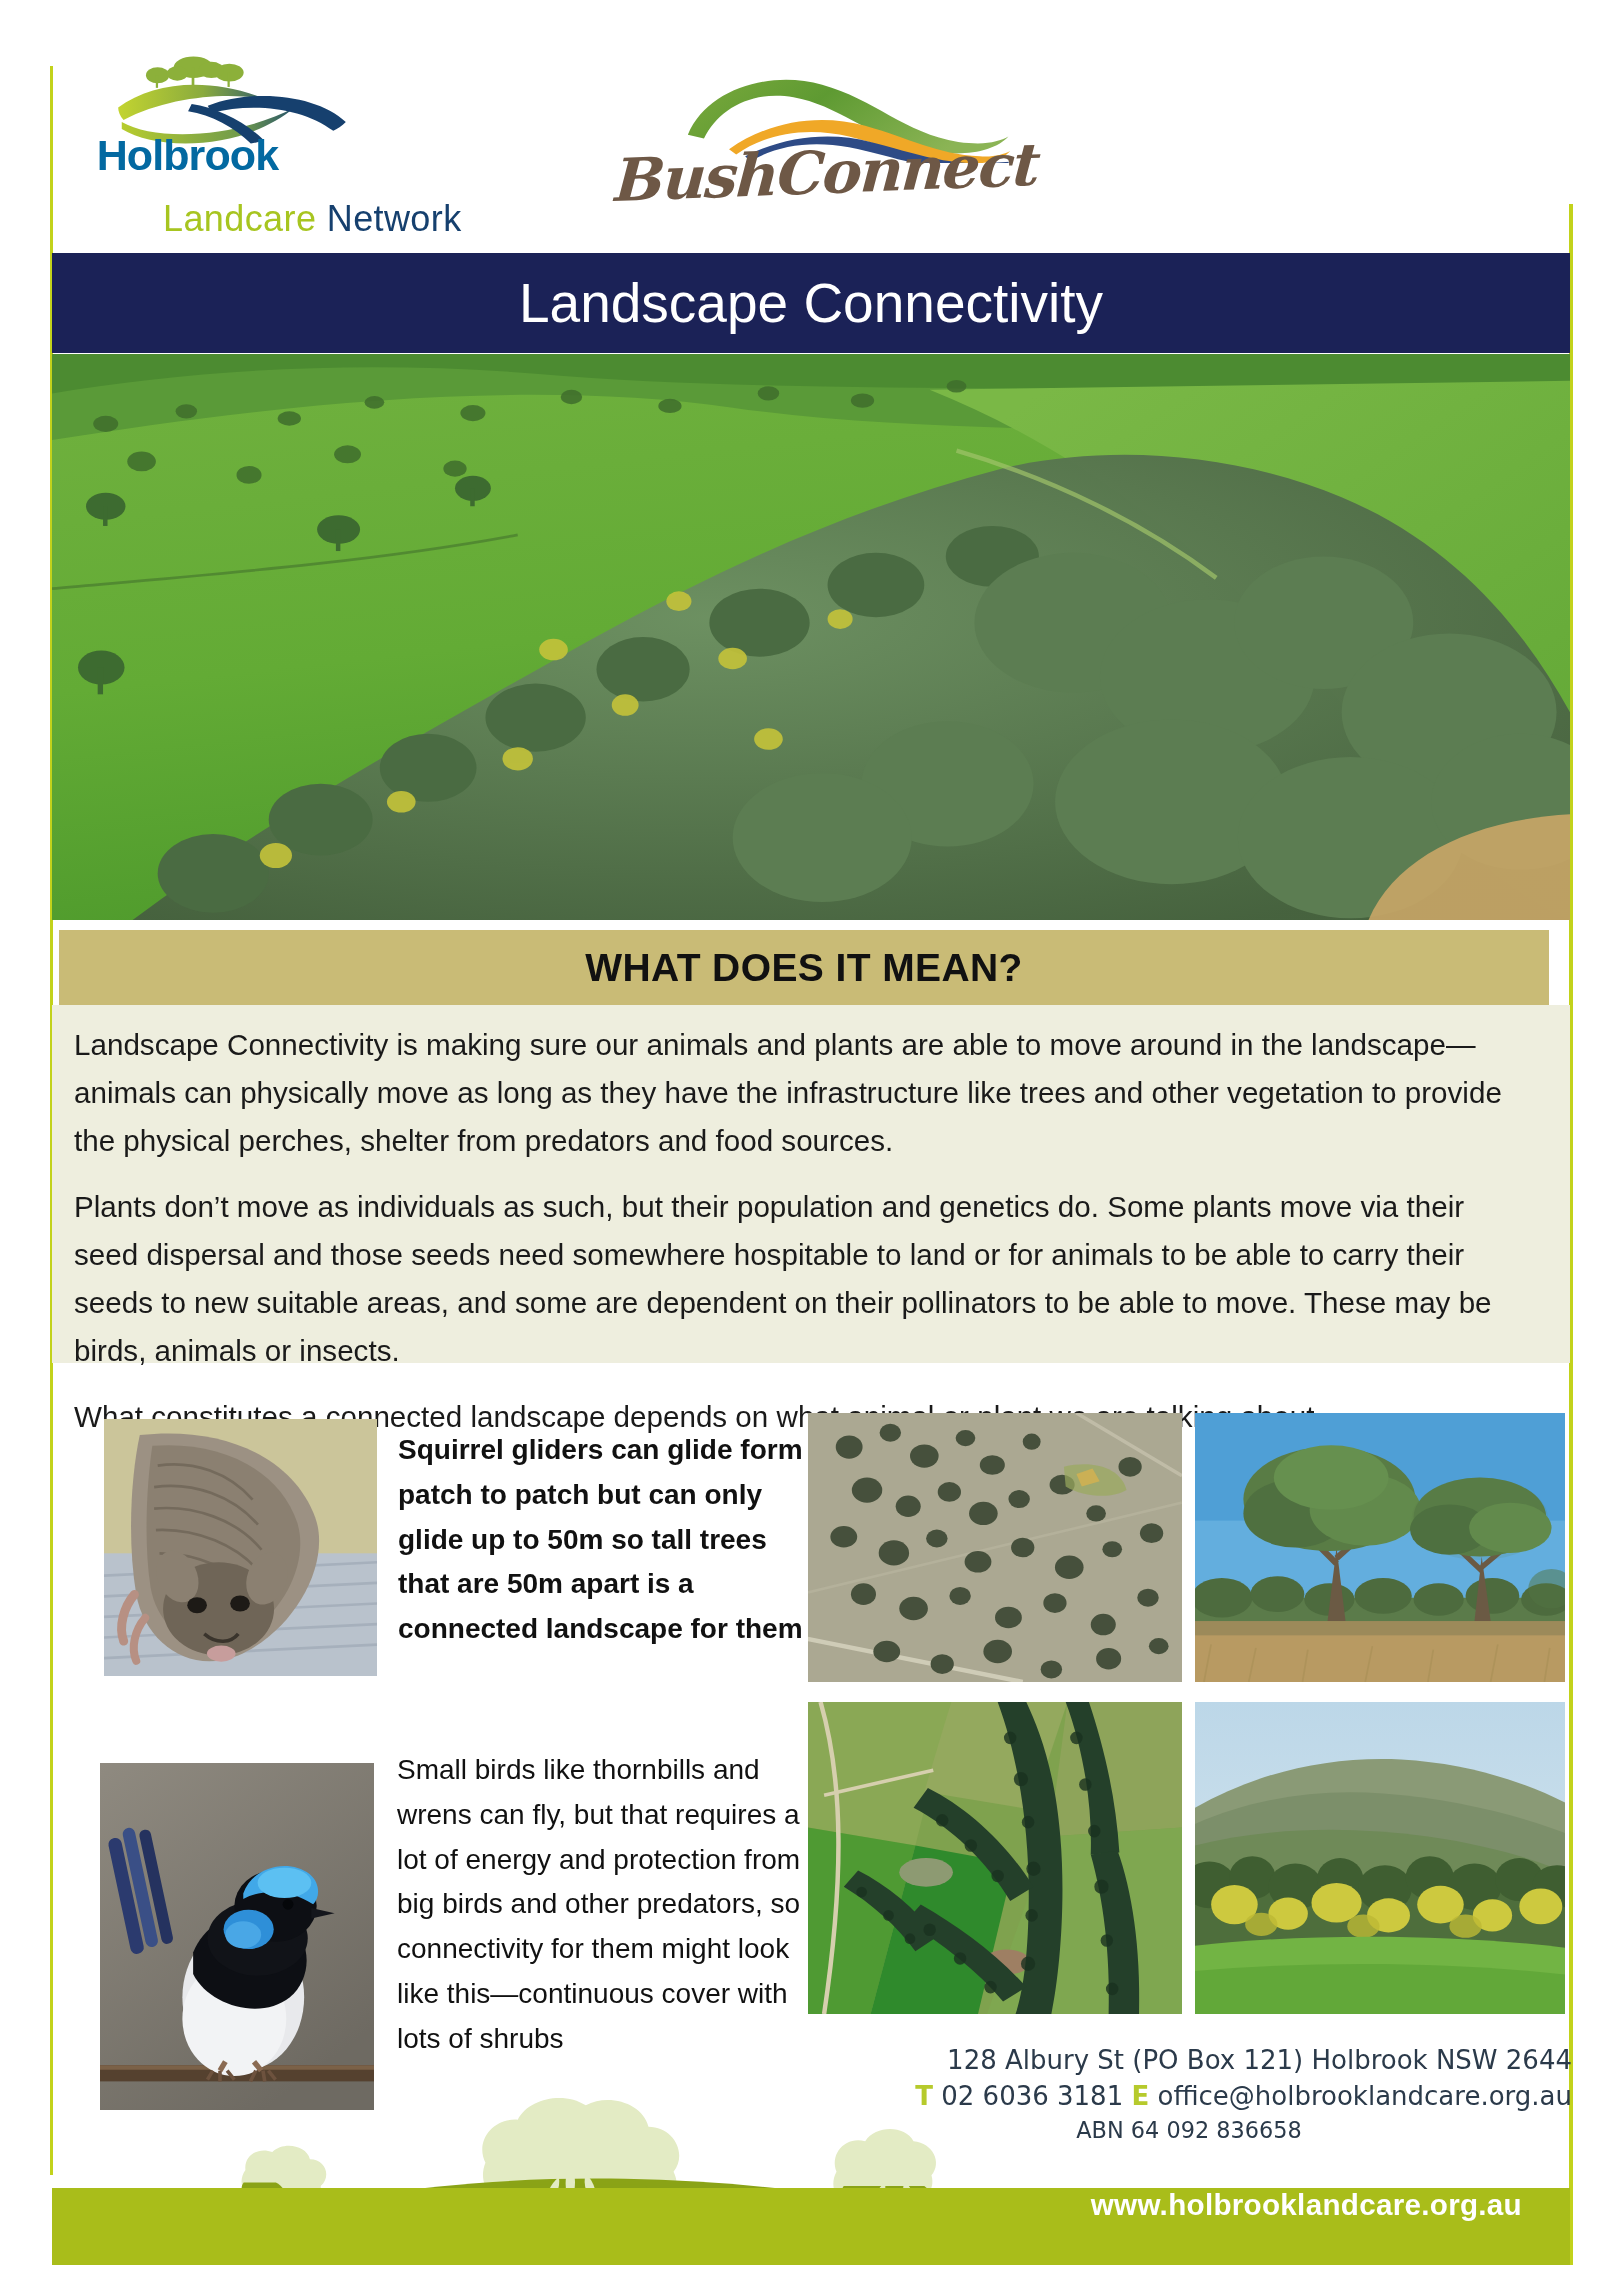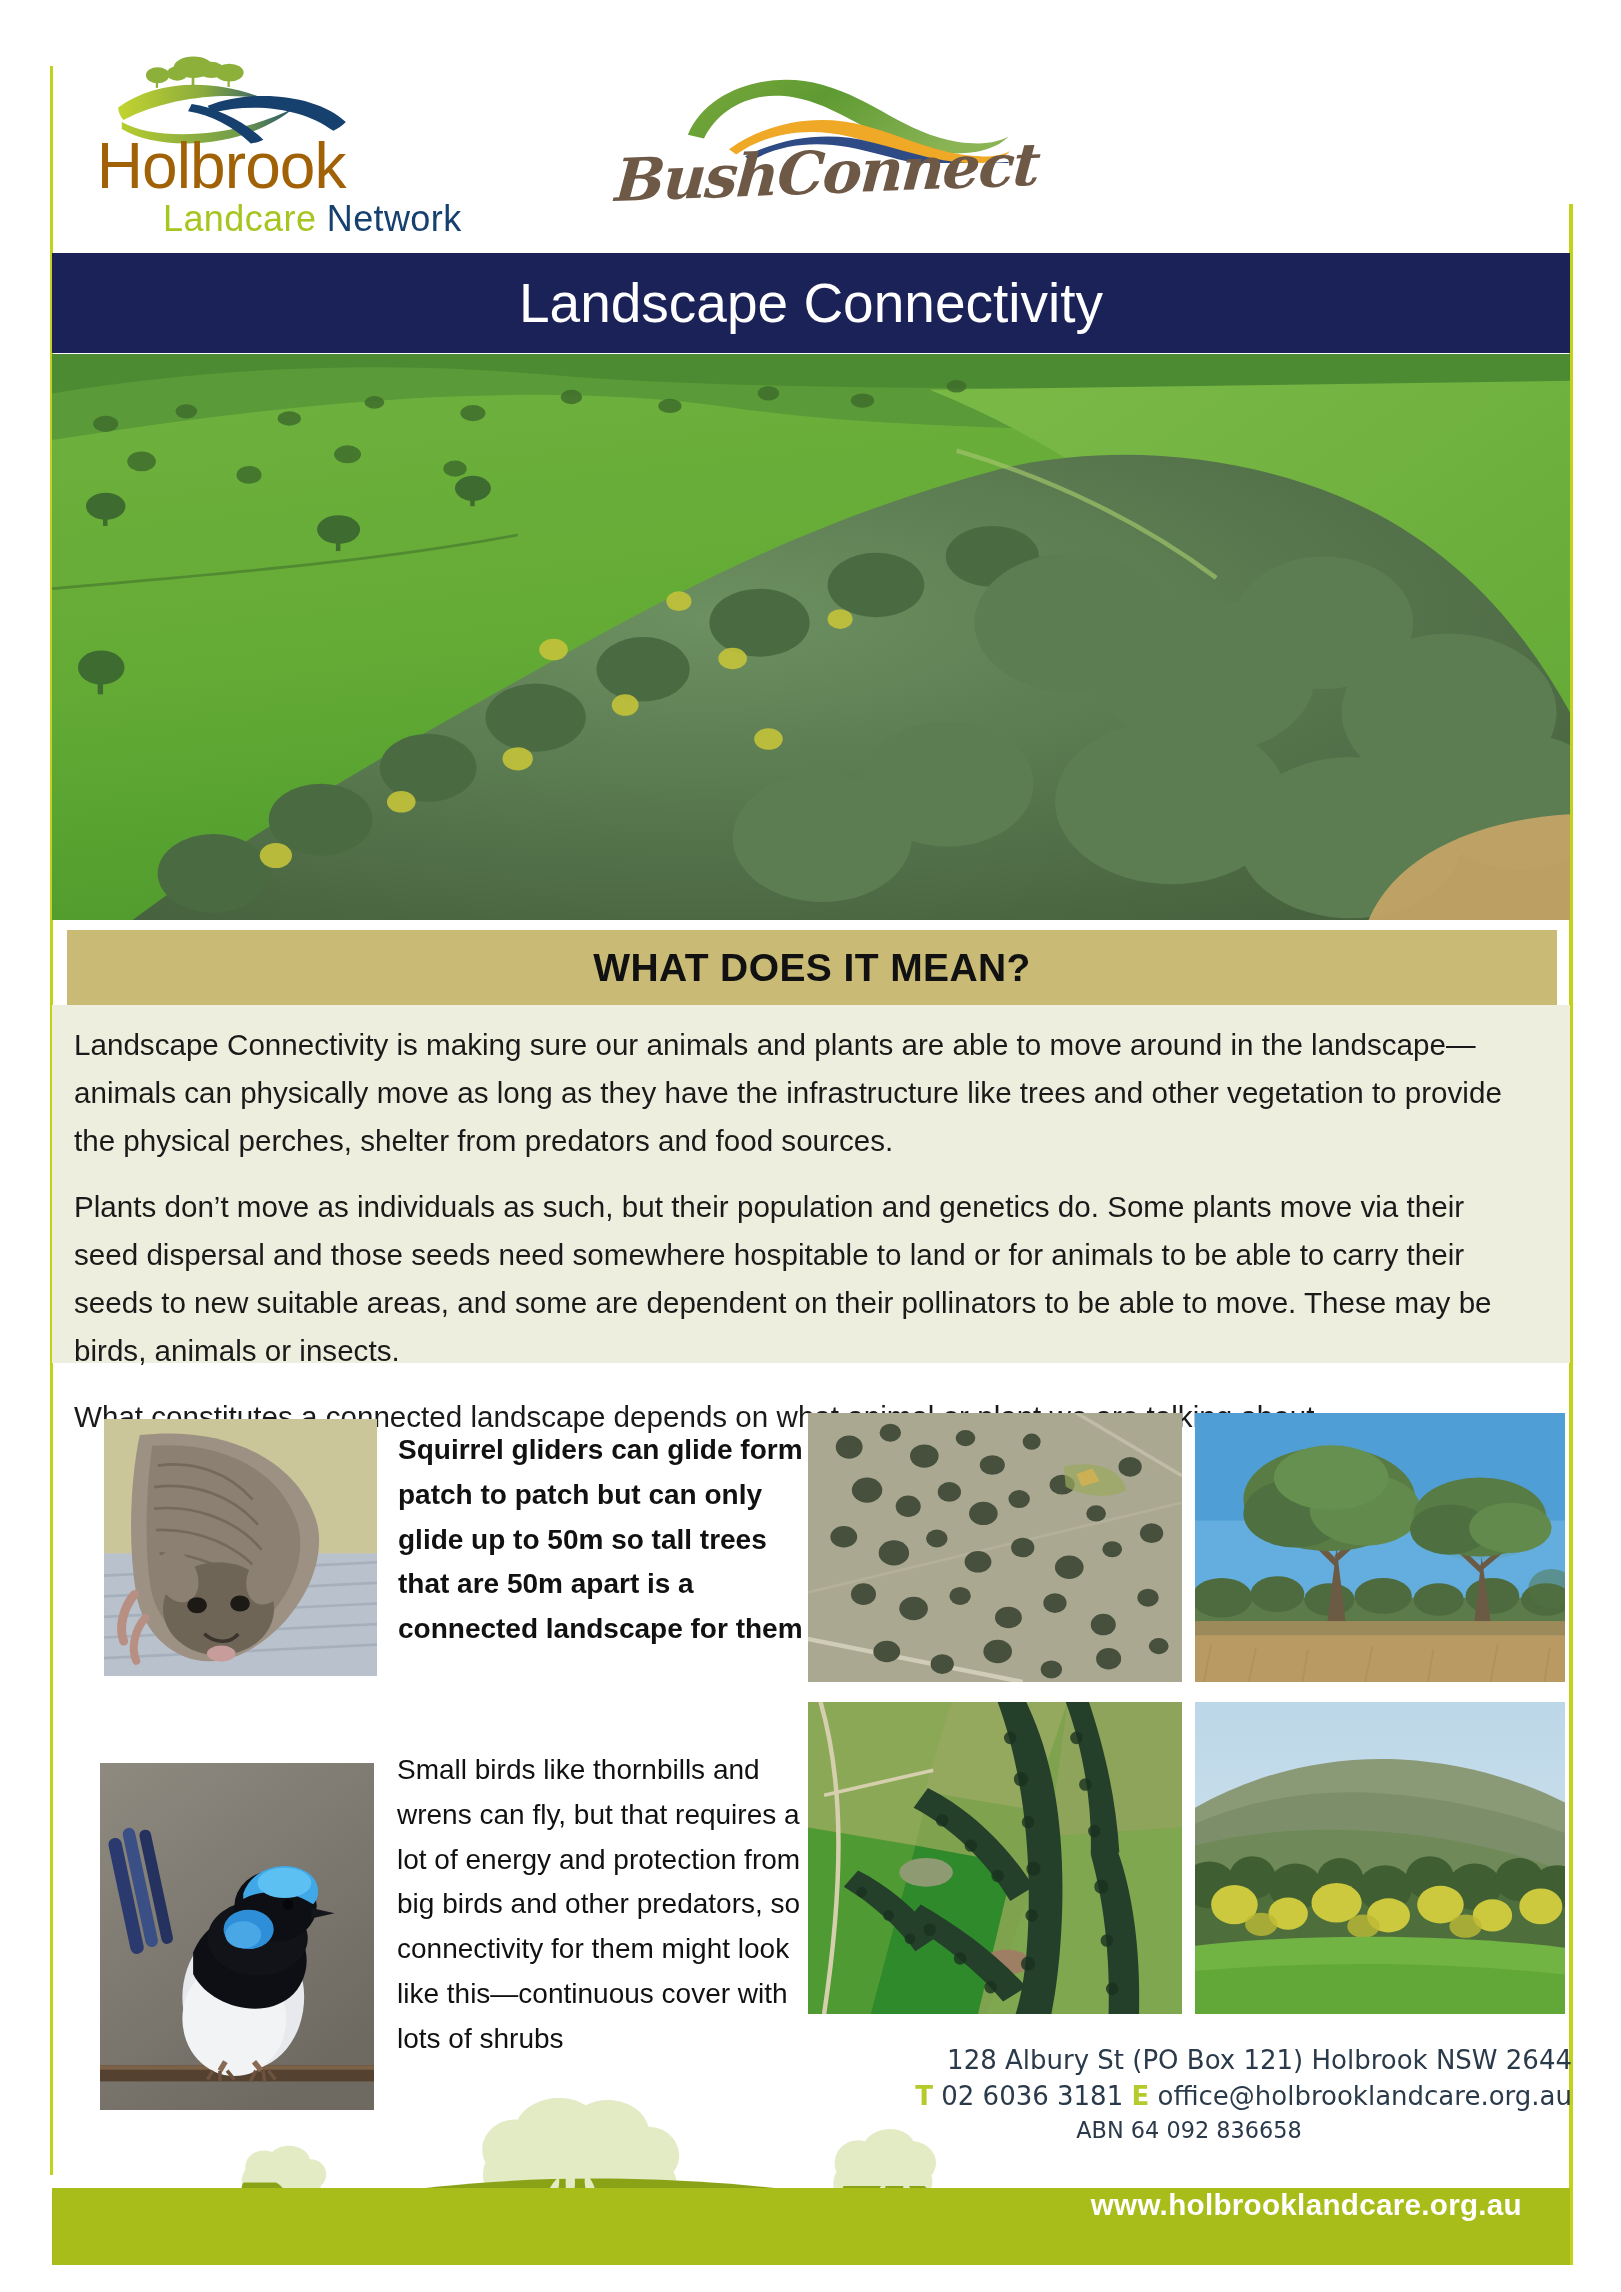--- a/index.html
+++ b/index.html
@@ -46,24 +46,24 @@
   }
   .hln-mark {
     position: absolute;
     left: 25px; top: 0;
     width: 242px; height: 94px;
   }
   .hln-word {
     position: absolute;
     left: 10.7px; top: 82px;
     width: 340px;
-    font-size: 64px;
+    font-size: 43px;
     letter-spacing: -0.9px;
-    color: #a16207;
-    font-weight: 400;
+    color: #0369a1;
+    font-weight: 700;
     line-height: 1;
   }
   .hln-sub {
     position: absolute;
     left: 77px; top: 149px;
     font-size: 36px;
     letter-spacing: 0.4px;
     line-height: 1;
     white-space: nowrap;
   }
@@ -113,21 +113,21 @@
     left: 52px; top: 354px;
     width: 1518px; height: 566px;
     overflow: hidden;
     background: #6ba83e;
   }
   .hero svg { display: block; width: 100%; height: 100%; }
 
   
   .section-bar {
     position: absolute;
-    left: 67px; top: 930px;
+    left: 59px; top: 930px;
     width: 1490px; height: 75px;
     background: #c9bb76;
     display: flex;
     align-items: center;
     justify-content: center;
   }
   .section-bar .bar-text {
     font-size: 39px;
     font-weight: 700;
     color: #111111;

